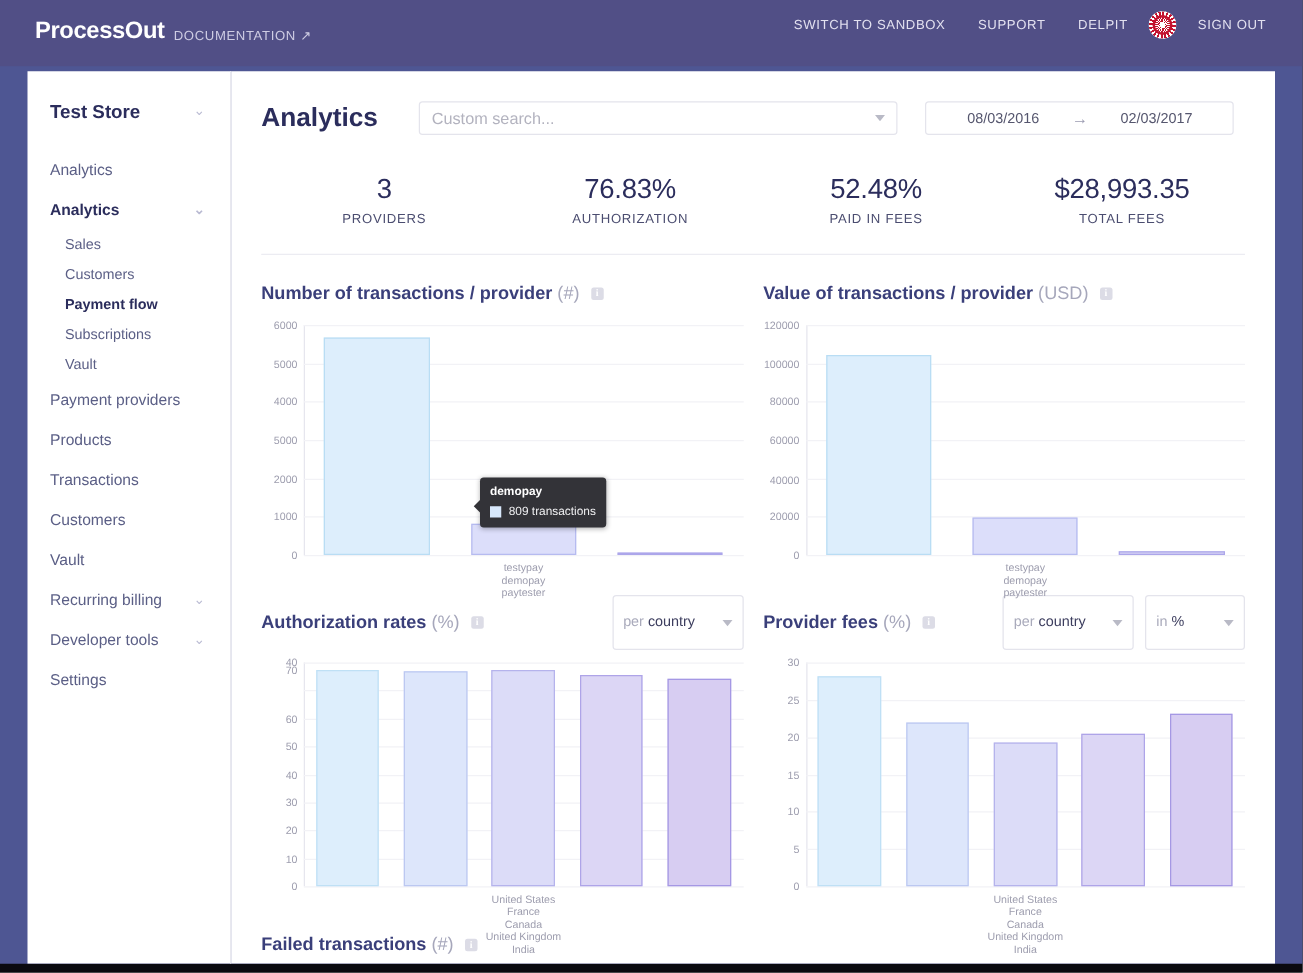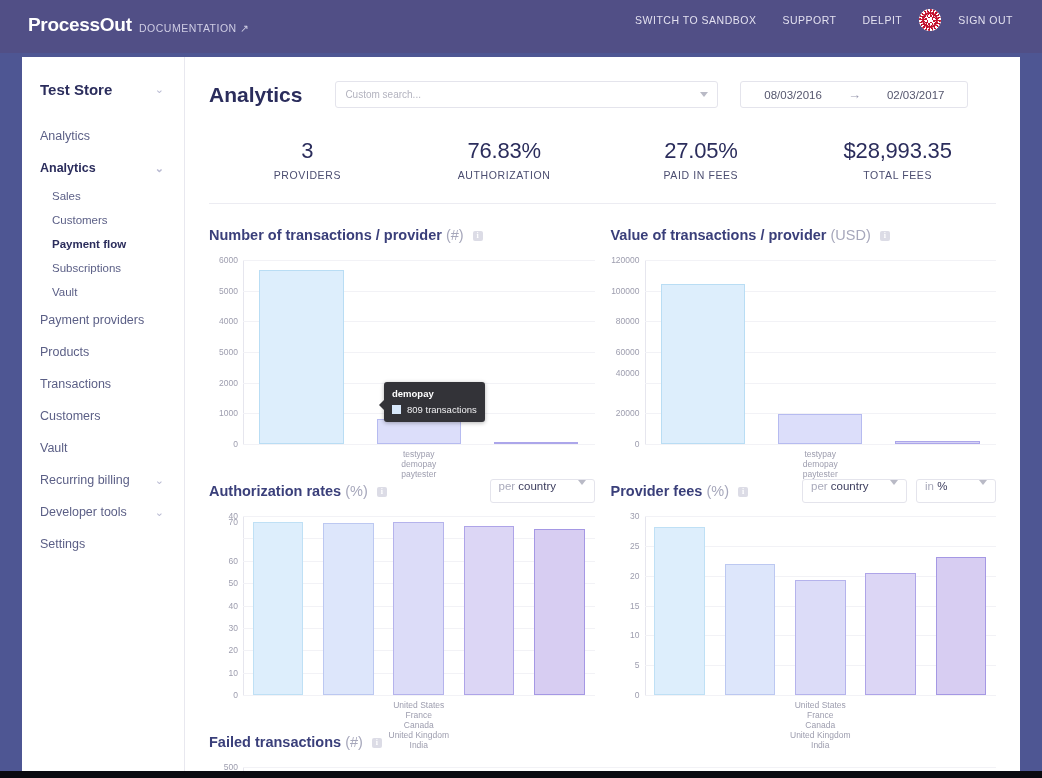--- a/index.html
+++ b/index.html
@@ -83,24 +83,24 @@
     overflow:hidden;
   }
   .page-head { display:flex; align-items:center; padding:24px 24px 0 24px; }
   .page-title { font-size:21px; font-weight:bold; color:#2b2d5c; }
   .search-box {
     margin-left:33px; width:383px; height:27px;
     border:1px solid #e4e4ec; border-radius:3px;
     display:flex; align-items:center; justify-content:space-between;
     padding:0 9px; background:#fff;
   }
-  .search-box .ph { font-size:10px; color:#b3b3bf; }
+  .search-box .ph { font-size:13px; color:#b3b3bf; }
   .caret { width:0;height:0;border-left:4px solid transparent;border-right:4px solid transparent;border-top:5px solid #b9bac6; }
   .date-box {
-    margin-left:22px; width:228px; height:27px;
+    margin-left:22px; width:247px; height:27px;
     border:1px solid #e4e4ec; border-radius:3px;
     display:flex; align-items:center; justify-content:center; gap:26px;
     font-size:11.5px; color:#55566e;
   }
   .date-arrow { color:#9a9ab0; font-size:13px; }
 
   
   .kpis { display:flex; padding:30px 24px 0 24px; }
   .kpi { flex:1; text-align:center; }
   .kpi-val { font-size:22px; color:#2b2d5c; font-weight:normal; letter-spacing:-0.2px; }
@@ -117,22 +117,22 @@
   .chart-title { font-size:14.5px; color:#3a3f7a; font-weight:bold; white-space:nowrap; }
   .chart-title .unit { color:#a6a7bb; font-weight:normal; }
   .info-ico {
     display:inline-block; width:10px; height:10px; border-radius:2px;
     background:#dcdce6; color:#ffffff; font-size:8px; line-height:10px;
     text-align:center; font-weight:bold; margin-left:5px; vertical-align:2px;
     font-family:"Liberation Serif", serif;
   }
   .selects { display:flex; gap:9px; }
   .sel {
-    height:24px; border:1px solid #e4e4ec; border-radius:3px;
-    display:flex; justify-content:space-between;
+    height:44px; border:1px solid #e4e4ec; border-radius:3px;
+    display:flex; align-items:center; justify-content:space-between;
     padding:0 8px; font-size:11.5px; gap:14px; background:#fff;
   }
   .sel .pre { color:#a9aabb; }
   .sel .val { color:#3c3d5e; }
   .sel.w1 { width:105px; }
   .sel.w2 { width:80px; }
 
   .plot { position:relative; margin-top:10px; }
   .plot .yaxis {
     position:absolute; left:0; top:0; width:34px; height:100%;
@@ -253,21 +253,21 @@
     <div class="kpis">
       <div class="kpi">
         <div class="kpi-val">3</div>
         <div class="kpi-lab">PROVIDERS</div>
       </div>
       <div class="kpi">
         <div class="kpi-val">76.83%</div>
         <div class="kpi-lab">AUTHORIZATION</div>
       </div>
       <div class="kpi">
-        <div class="kpi-val">27.05%</div>
+        <div class="kpi-val">52.48%</div>
         <div class="kpi-lab">PAID IN FEES</div>
       </div>
       <div class="kpi">
         <div class="kpi-val">$28,993.35</div>
         <div class="kpi-lab">TOTAL FEES</div>
       </div>
     </div>
 
     <div class="divider"></div>
 
@@ -330,21 +330,21 @@
             <span>Value of transactions / provider</span>
             <span class="unit">(USD)</span>
             <span class="info-ico">i</span>
           </div>
         </div>
         <div class="plot" id="plot1" style="height:200px">
             <div class="axisline" style="height: 184px;"></div>
             <div class="yaxis">
               <div class="ytick" style="top: 184px;">0</div>
               <div class="ytick" style="top: 153.333px;">20000</div>
-              <div class="ytick" style="top: 113px;">40000</div>
+              <div class="ytick" style="top: 124px;">40000</div>
               <div class="ytick" style="top: 92px;">60000</div>
               <div class="ytick" style="top: 61.3333px;">80000</div>
               <div class="ytick" style="top: 30.6667px;">100000</div>
               <div class="ytick" style="top: 0px;">120000</div>
             </div>
             <div class="grid" style="top: 184px;"></div>
             <div class="grid" style="top: 153.333px;"></div>
             <div class="grid" style="top: 122.667px;"></div>
             <div class="grid" style="top: 92px;"></div>
             <div class="grid" style="top: 61.3333px;"></div>

